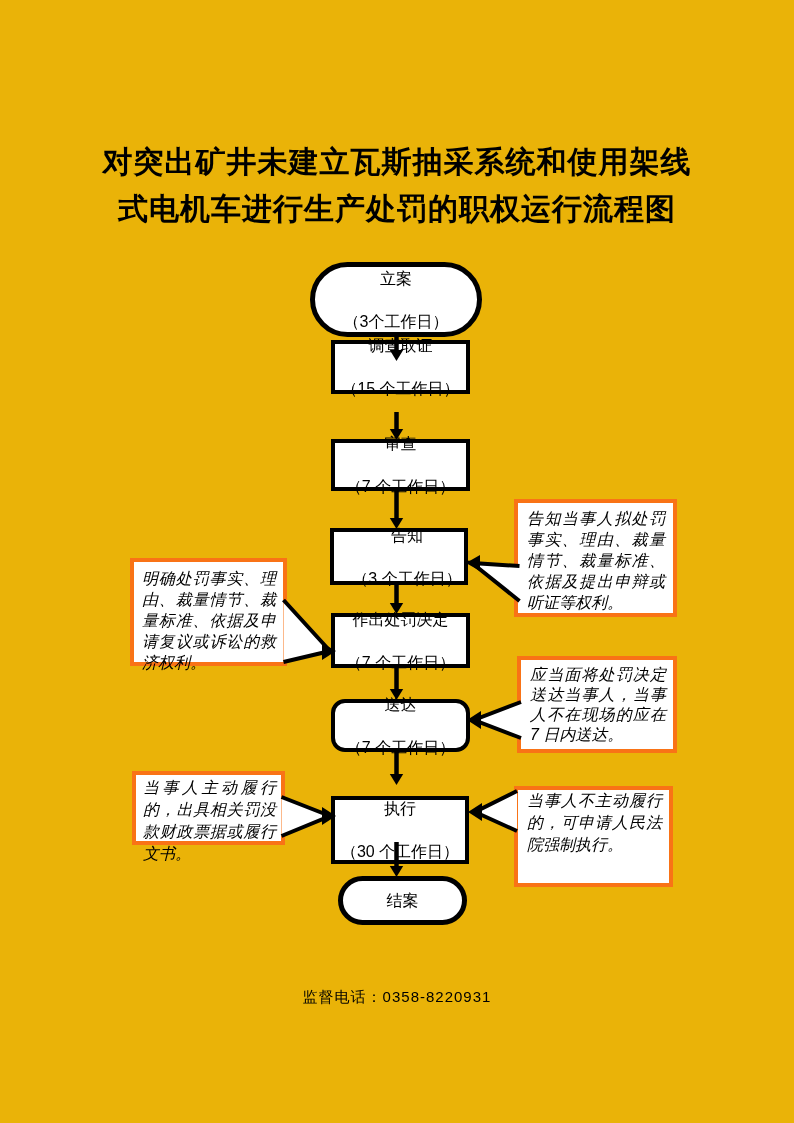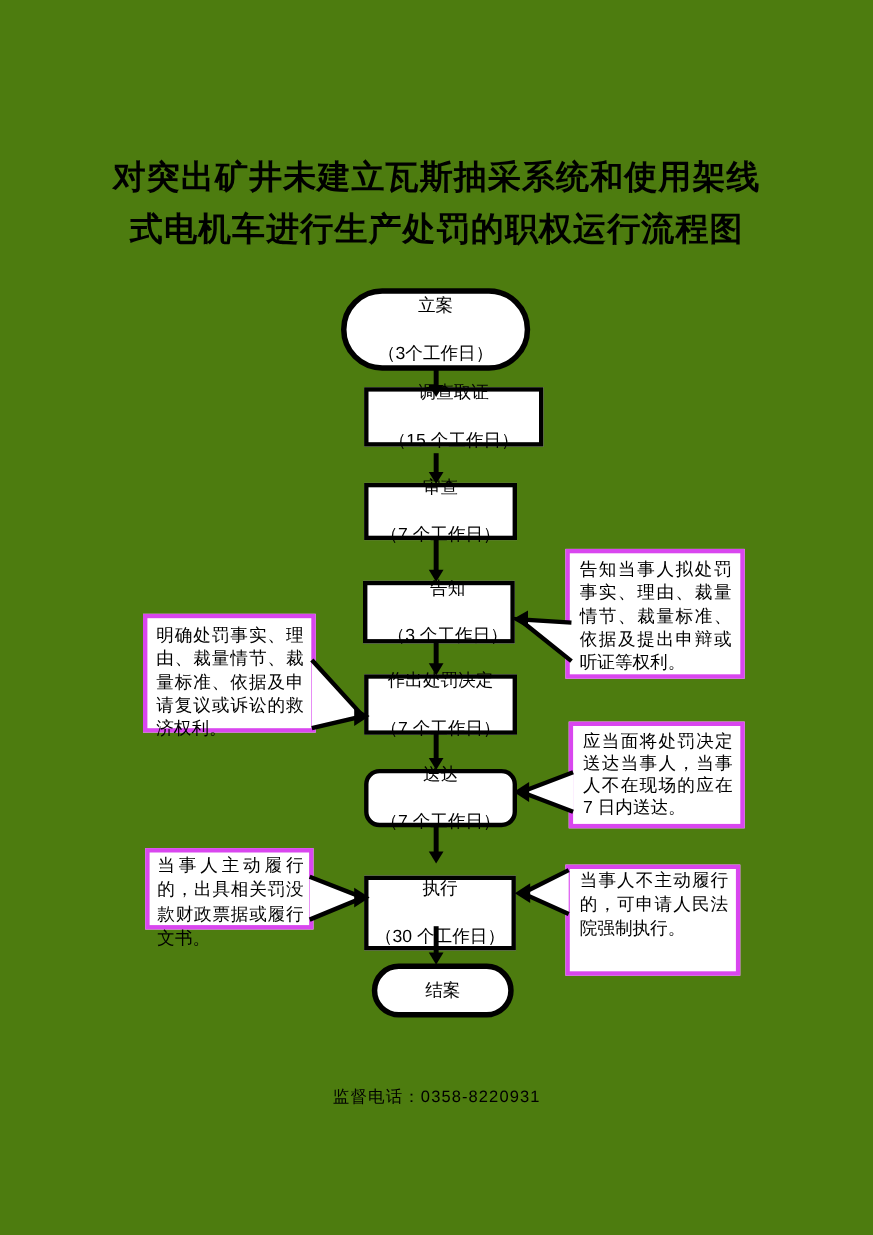--- a/index.html
+++ b/index.html
@@ -1,42 +1,42 @@
 <!DOCTYPE html>
 <html><head>
 <meta charset="utf-8">
 <style>
   html,body{margin:0;padding:0;background:#888;}
   .page{
-    position:relative;width:794px;height:1123px;background:#4d7c0f;
+    position:relative;width:794px;height:1123px;background:#eab308;
     font-family:"Liberation Sans",sans-serif;color:#000;overflow:hidden;
     margin:0 auto;
   }
   .title{
     position:absolute;top:138px;left:0;width:794px;text-align:center;
     font-weight:bold;font-size:30px;line-height:47px;letter-spacing:1px;
   }
   .node{
     position:absolute;box-sizing:border-box;border:4px solid #000;background:#fff;
     display:flex;flex-direction:column;align-items:center;justify-content:center;
     text-align:center;font-size:16px;line-height:23px;gap:20px;
   }
   .oval{border-width:5px;border-radius:40px;}
   .oval-end{border-width:5px;border-radius:25px;}
   .callout{
-    position:absolute;box-sizing:border-box;border:4px solid #d946ef;background:#fff;
-    font-size:16px;text-align:justify;
+    position:absolute;box-sizing:border-box;border:4px solid #f97316;background:#fff;
+    font-size:16px;text-align:justify;font-style:italic;
   }
   .co-notify-right {left:514px;top:499px;width:163px;height:118px;line-height:21px;padding:5px 8px 0 9px;}
   .co-decision-left{left:130px;top:558px;width:157px;height:108px;line-height:21px;padding:6px 7px 0 8px;}
   .co-deliver-right{left:517px;top:656px;width:160px;height:97px; line-height:20px;padding:5px 7px 0 9px;}
   .co-execute-left {left:132px;top:771px;width:153px;height:74px; line-height:22px;padding:2px 5px 0 7px;}
   .co-execute-right{left:514px;top:786px;width:159px;height:101px;line-height:22px;padding:0 7px 0 9px;}
   .n-start    {left:310px;top:262px;width:172px;height:75px;}
-  .n-invest   {left:331px;top:352px;width:163px;height:54px;}
+  .n-invest   {left:331px;top:340px;width:139px;height:54px;}
   .n-review   {left:331px;top:439px;width:139px;height:52px;}
   .n-notify   {left:330px;top:528px;width:138px;height:57px;padding-left:16px;}
   .n-decision {left:331px;top:613px;width:139px;height:55px;}
   .n-deliver  {left:331px;top:699px;width:139px;height:53px;border-radius:14px;}
   .n-execute  {left:331px;top:784px;width:138px;height:68px;margin-top:12px;}
   .n-end      {left:338px;top:876px;width:129px;height:49px;}
   .footer{
     position:absolute;top:988px;left:0;width:794px;text-align:center;
     font-size:15px;letter-spacing:1px;
   }

